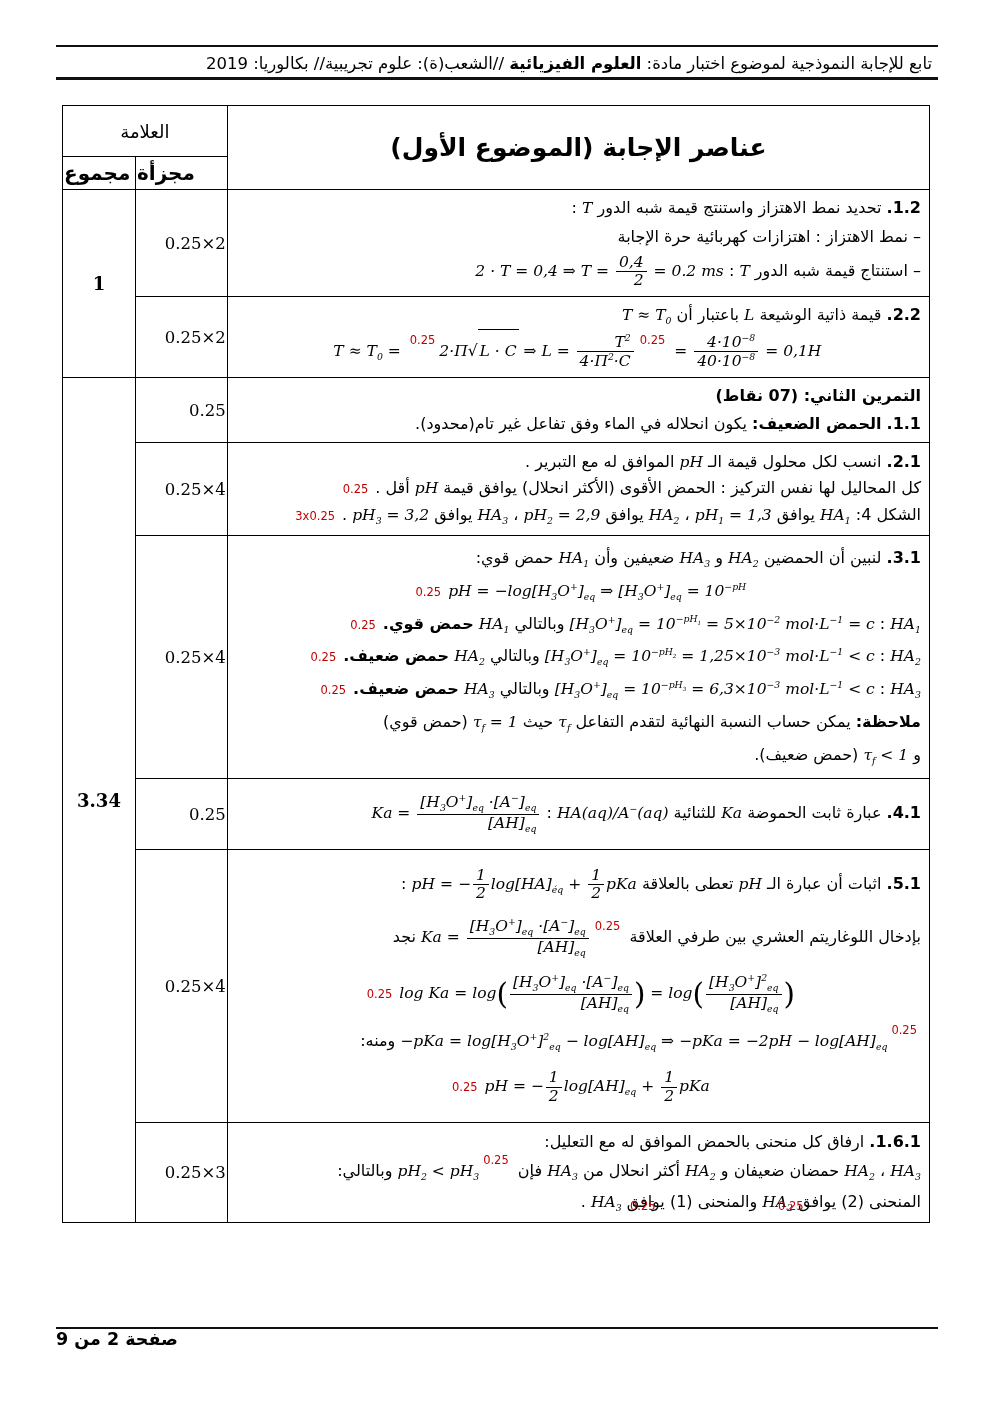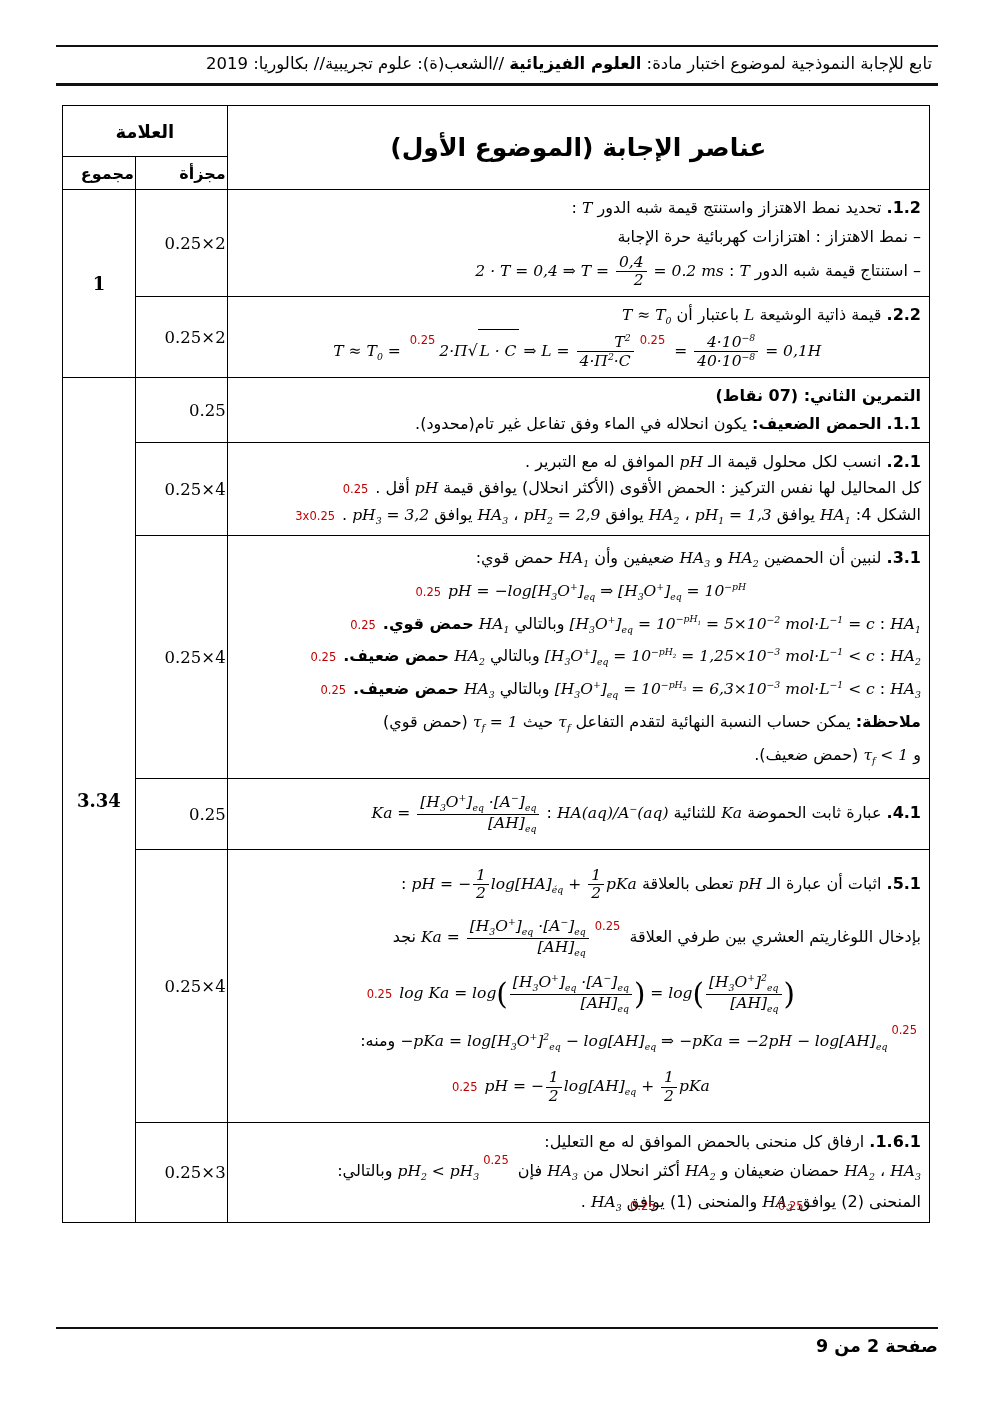--- a/index.html
+++ b/index.html
@@ -1,27 +1,27 @@
 <!DOCTYPE html>
 <html lang="ar" style="--red: #c00000;"><head>
 <meta charset="utf-8">
 <style>
   html,body{margin:0;padding:0;background:#e8e8e8;}
   #page{position:relative;width:992px;height:1403px;background:#ffffff;overflow:hidden;
         font-family:"DejaVu Sans",sans-serif;color:#000;}
   
   #hdr{position:absolute;left:56px;right:54px;top:45px;border-top:2px solid #111;
-       border-bottom:3px solid #111;padding:7px 6px 10px 6px;direction:rtl;text-align:right;
+       border-bottom:3px solid #111;padding:7px 6px 4px 6px;direction:rtl;text-align:right;
        font-size:16.5px;white-space:nowrap;}
   
   #tbl{position:absolute;right:62px;top:105px;width:868px;border-collapse:collapse;direction:rtl;}
   #tbl td,#tbl th{border:1.7px solid #000;}
   th.hdr-content{width:704px;font-size:25px;text-align:center;font-weight:bold;}
-  th.hdr-mark{font-size:18px;text-align:center;height:48px;font-weight:bold;}
-  th.hdr-sub{font-size:16px;text-align:right;height:30px;font-weight:bold;}
+  th.hdr-mark{font-size:18px;text-align:center;height:48px;font-weight:normal;}
+  th.hdr-sub{font-size:20px;text-align:left;height:30px;font-weight:bold;}
   td.content{vertical-align:top;padding:3px 8px 3px 6px;font-size:16px;line-height:1.5;}
   .cell{display:flex;flex-direction:column;justify-content:space-evenly;}
   .line{text-align:right;margin:1px 0;}
   .line.ctr{text-align:center;}
   td.mark{width:89px;text-align:right;vertical-align:middle;
           font-family:"DejaVu Serif",serif;font-size:16.5px;}
   td.total{width:70px;text-align:center;vertical-align:middle;
            font-family:"DejaVu Serif",serif;font-size:18px;font-weight:bold;}
   
   .m{direction:ltr;unicode-bidi:isolate;font-family:"DejaVu Serif",serif;font-style:italic;
@@ -39,21 +39,21 @@
   .rm.up{position:relative;top:-12px;margin:0 4px;}
   
   .wm{position:absolute;left:225px;top:645px;font-size:56px;letter-spacing:1px;color:#8f8f8f;
       opacity:0.35;white-space:nowrap;direction:ltr;}
   
   .belowmark{position:absolute;color:var(--red,#c00000);font-size:11.5px;direction:ltr;}
   .bm1{left:630px;top:1199px;}
   .bm2{left:778px;top:1199px;}
   
   #ftr{position:absolute;left:56px;right:54px;top:1327px;border-top:2.5px solid #111;
-       text-align:right;padding-top:7px;font-weight:bold;font-size:17.5px;direction:rtl;}
+       text-align:left;font-weight:bold;font-size:17.5px;direction:rtl;}
   b{font-weight:bold;}
 </style>
 </head>
 <body>
 
 <div id="page">
 
   <div id="hdr">
     <span>تابع للإجابة النموذجية لموضوع اختبار مادة: </span><b>العلوم الفيزيائية</b><span> //الشعب(ة): علوم تجريبية// بكالوريا: 2019</span>
   </div>

